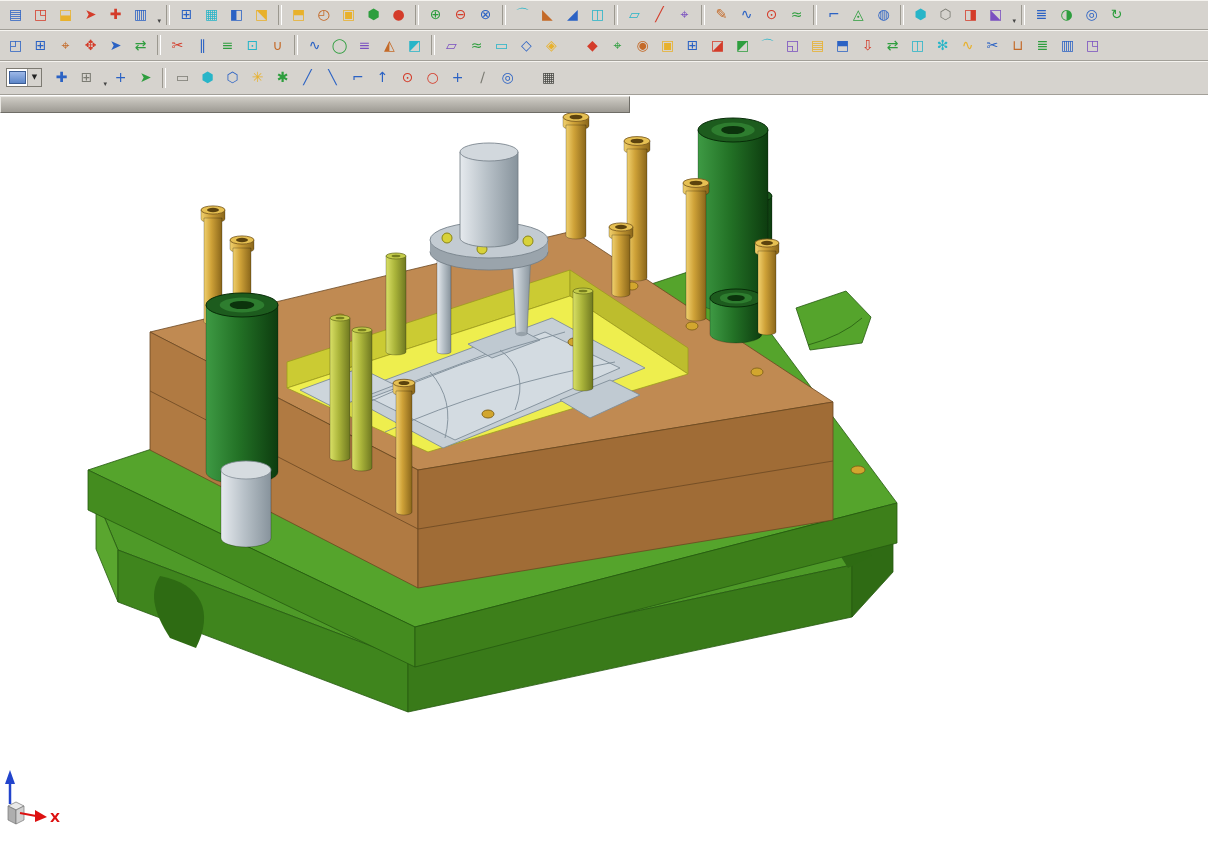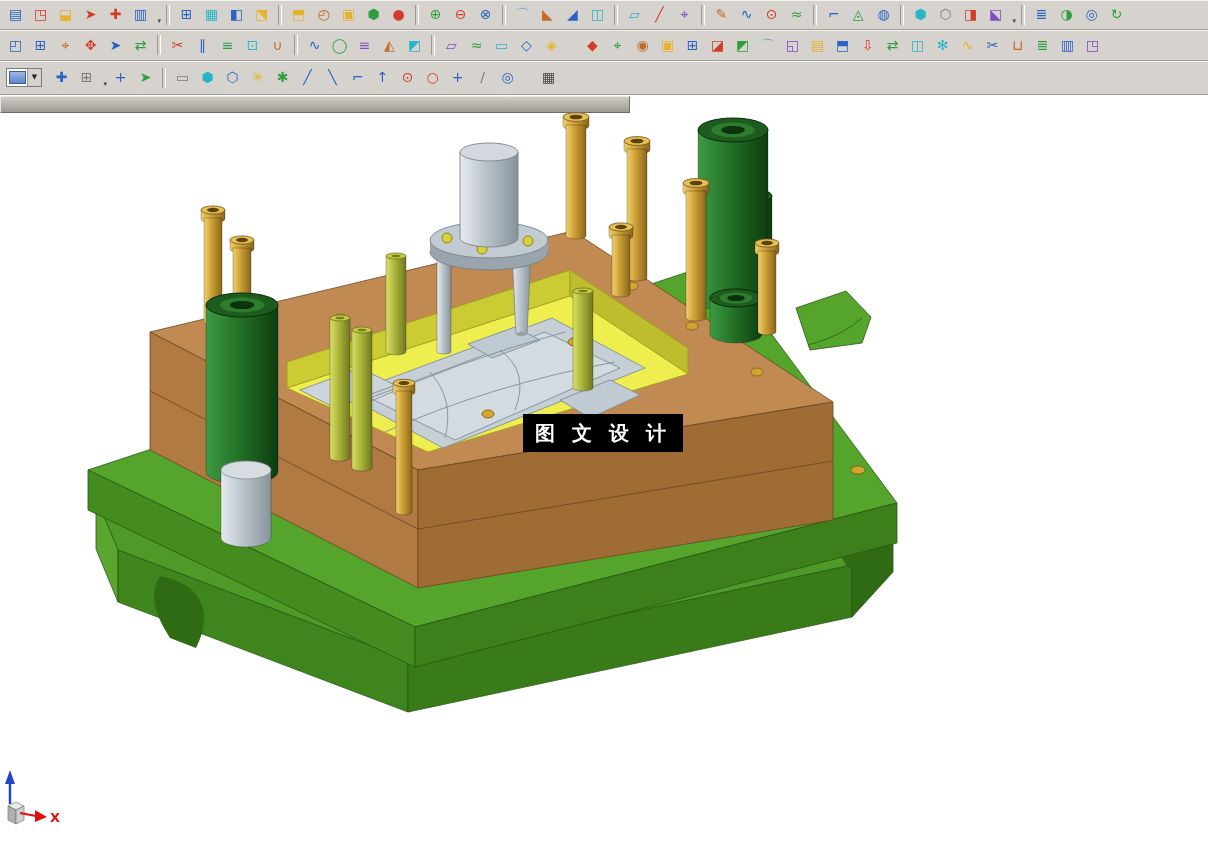--- a/index.html
+++ b/index.html
@@ -384,14 +384,13 @@
       <line x1="10" y1="804" x2="10" y2="782" stroke="#2244cc" stroke-width="2.5"></line>
       <polygon points="5,784 10,770 15,784" fill="#2244cc"></polygon>
       <line x1="20" y1="813" x2="36" y2="816" stroke="#dd1111" stroke-width="2"></line>
       <polygon points="35,810 47,817 35,822" fill="#dd1111"></polygon>
       <text x="50" y="822" font-size="13" font-weight="bold" fill="#dd1111">X</text>
     </g>
   </svg>
 
   <div class="dock-strip"></div>
 
-  <div class="watermark">图 文 设 计</div>
 </div>
 
 </body></html>

